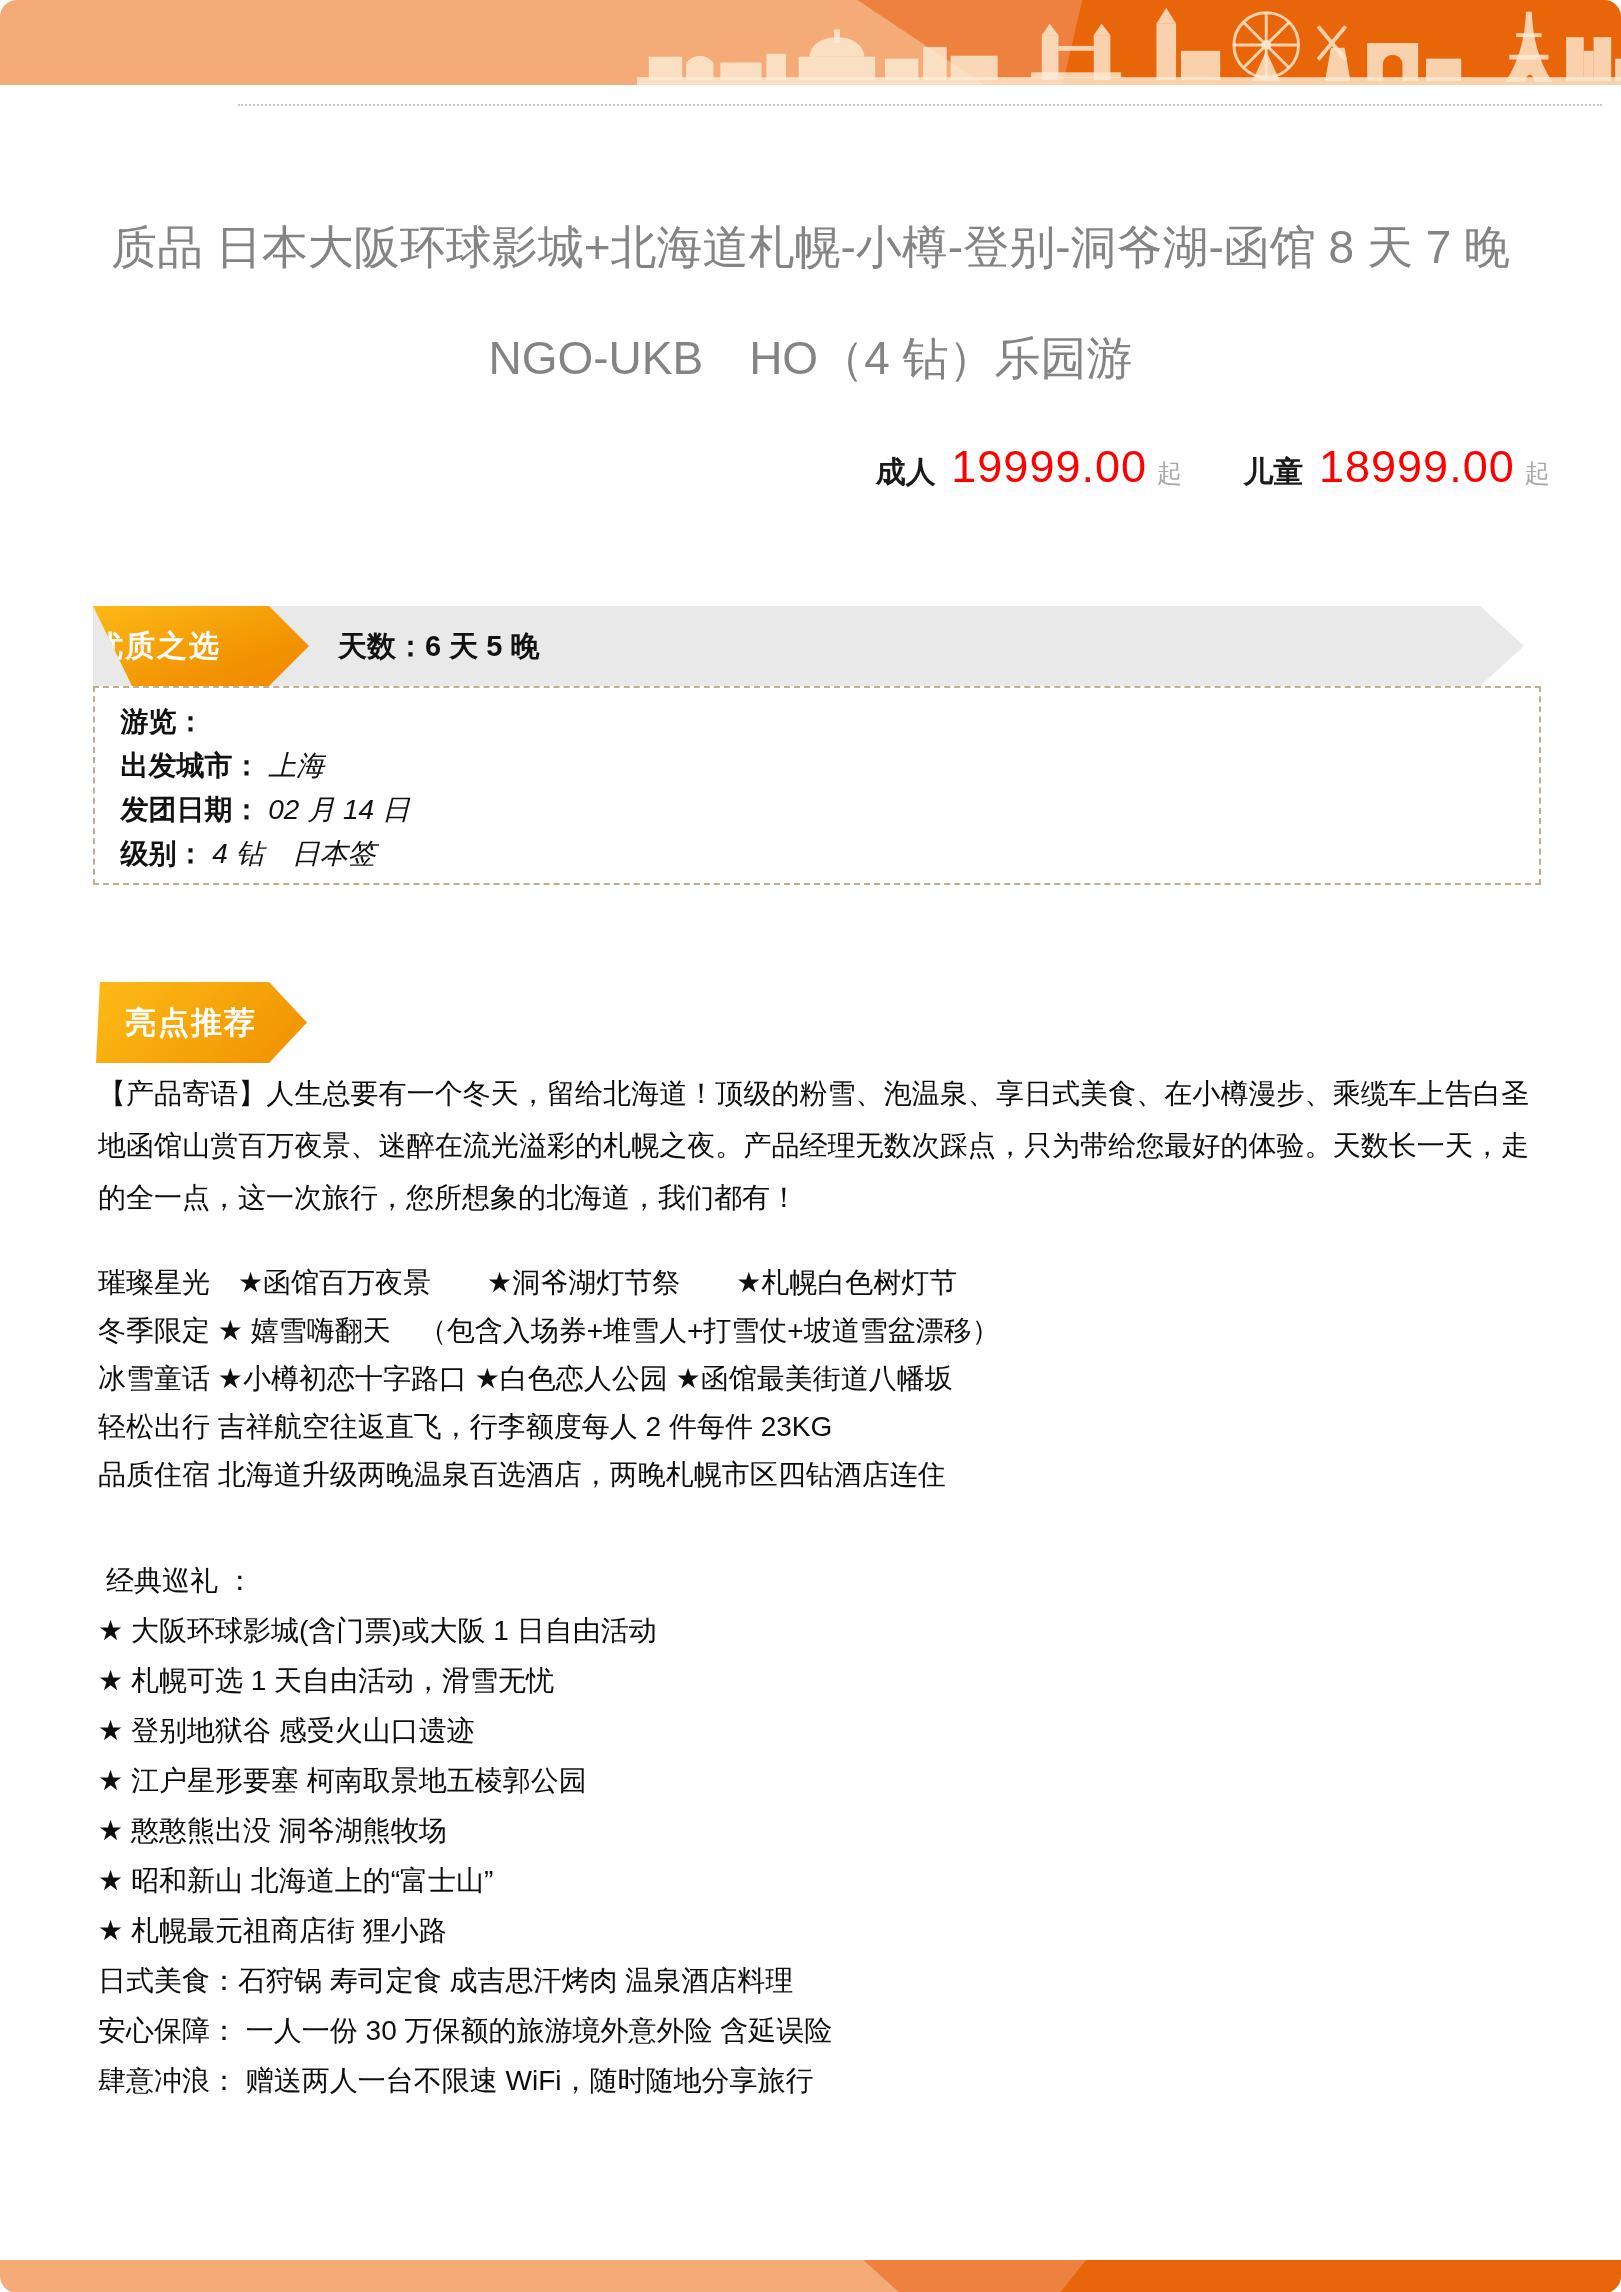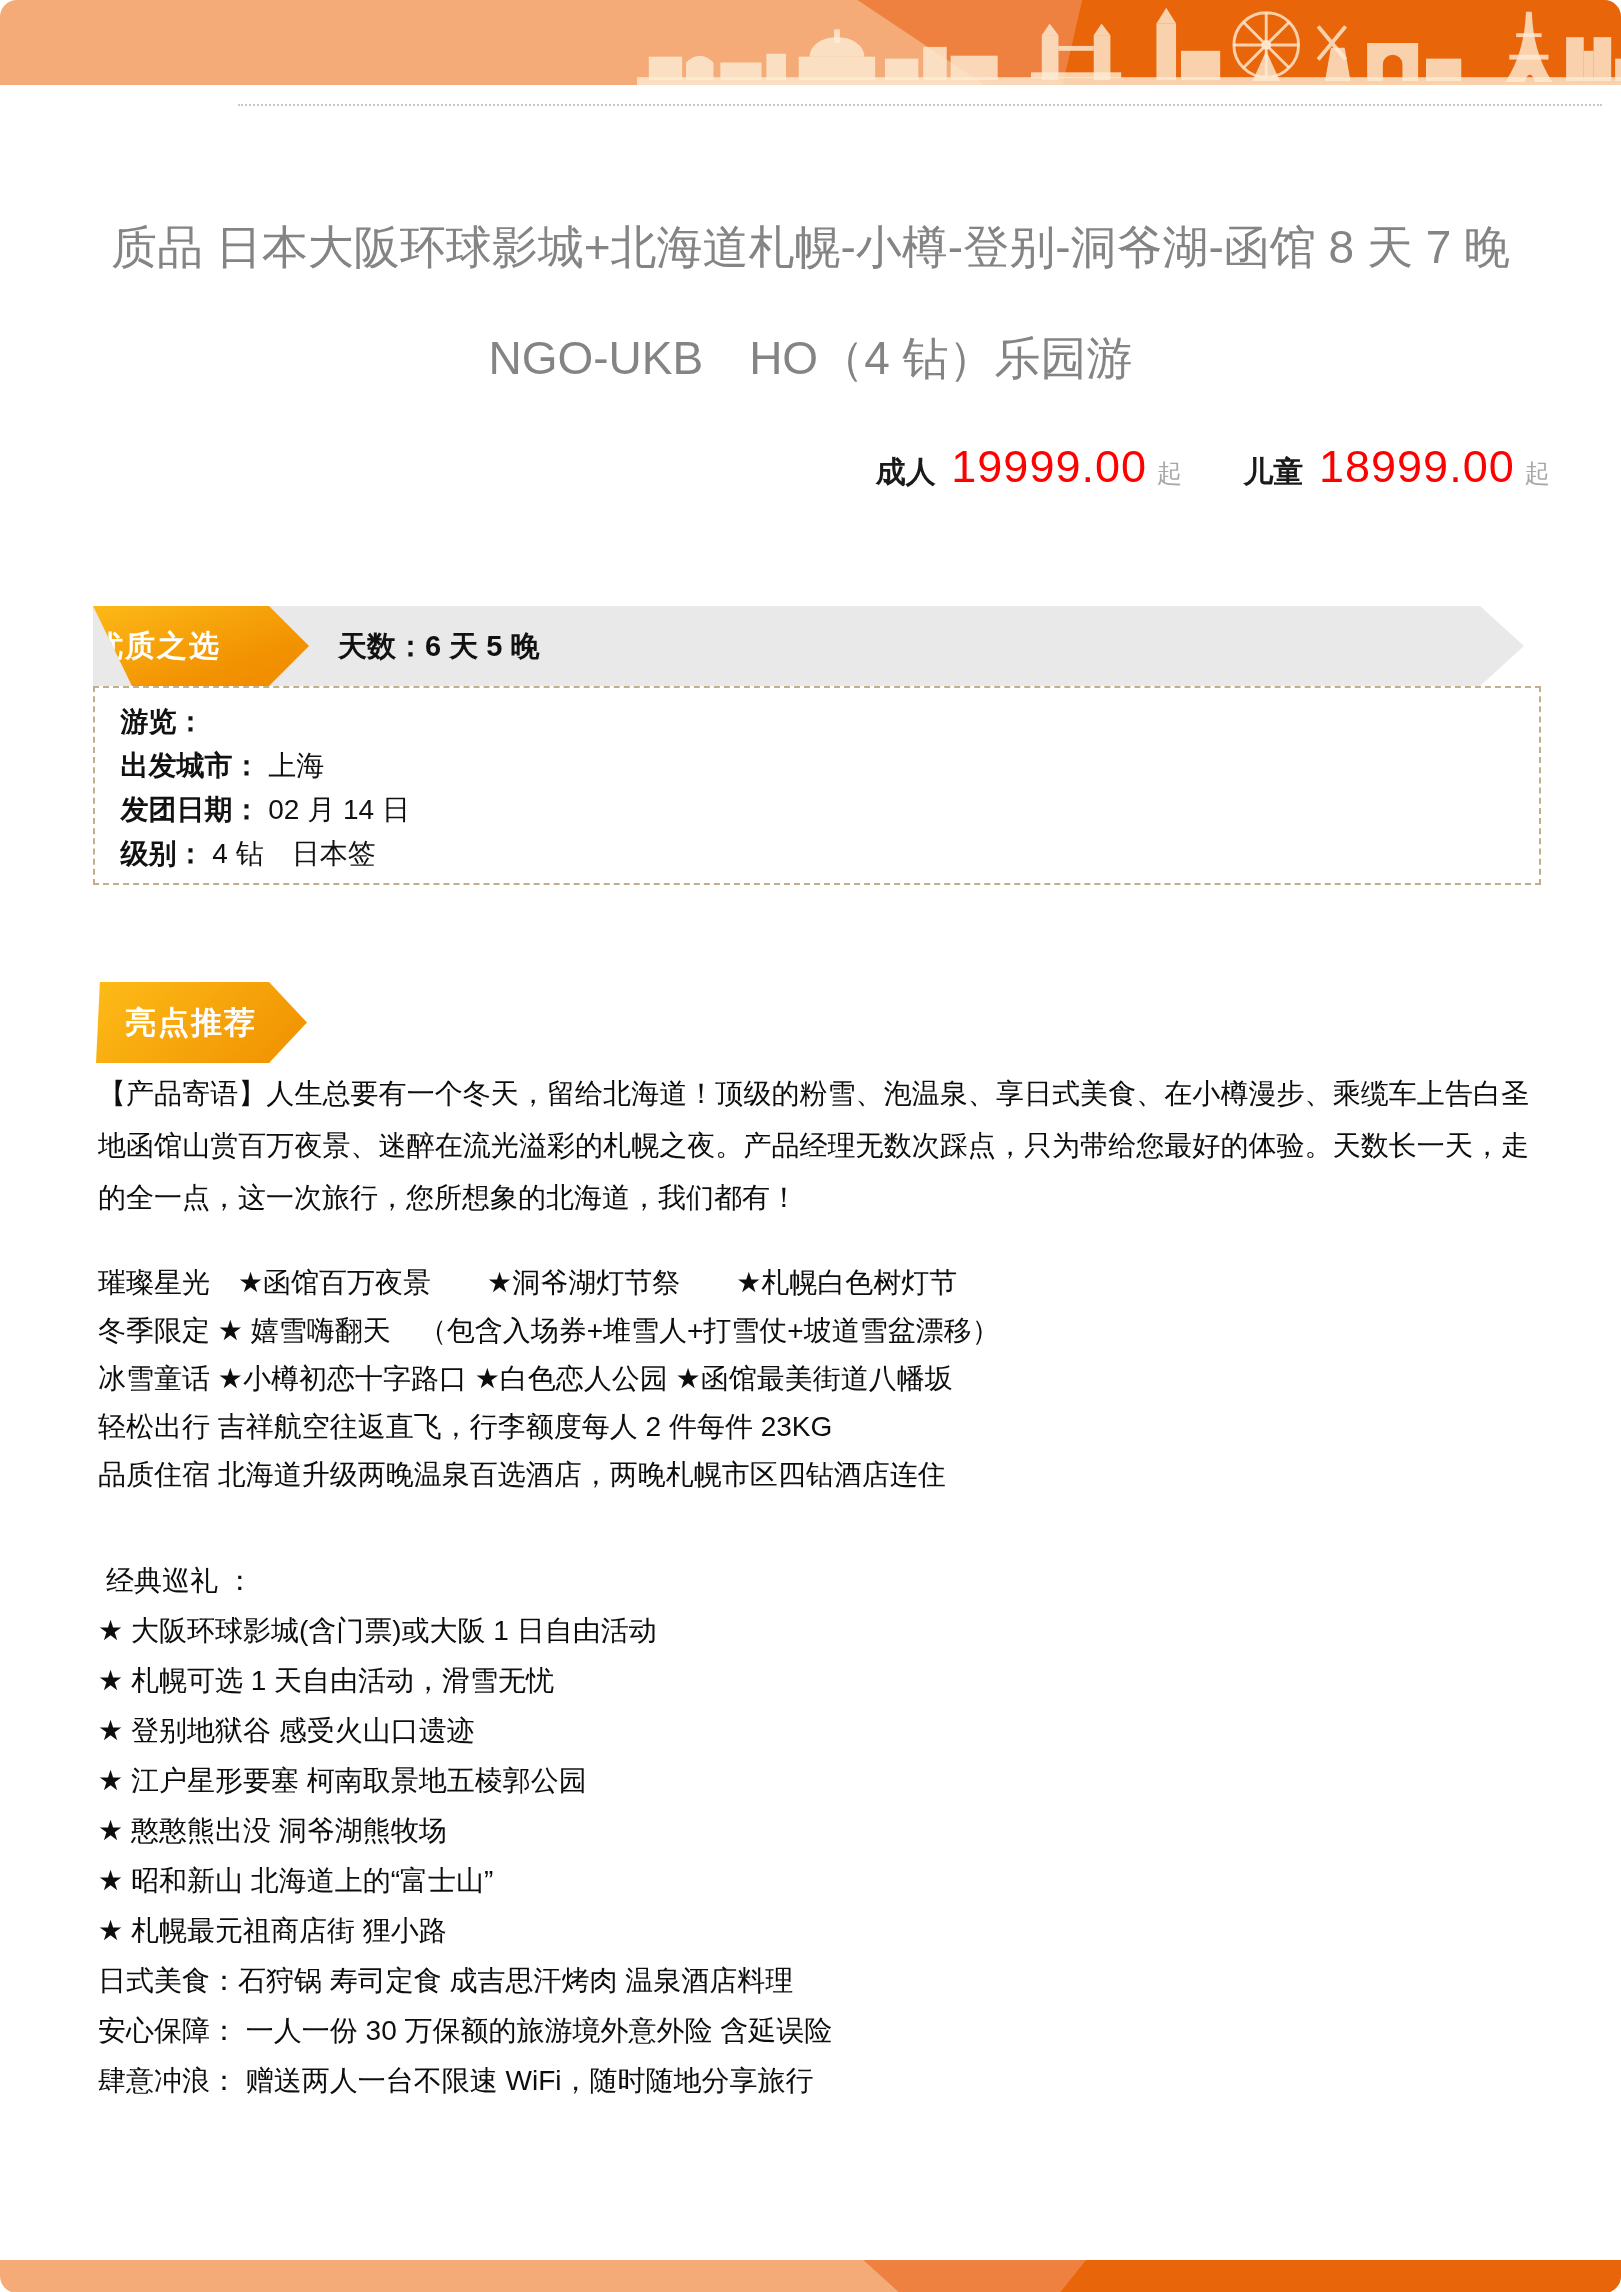--- a/index.html
+++ b/index.html
@@ -56,21 +56,21 @@
   .quality-text .lbl, .quality-text .val { font-weight:700; color:#111; }
 
   
   .trip-box {
     position:absolute; top:686px; left:93px; width:1448px; height:199px;
     box-sizing:border-box; border:2.9px dashed #bfb08b;
     padding:11.8px 19.6px 0 25.5px;
   }
   .trip-row { line-height:44px; font-size:28px; color:#111; white-space:nowrap; }
   .trip-label { font-weight:700; }
-  .trip-value { font-weight:400; margin-left:7.8px; }
+  .trip-value { font-weight:400; margin-left:7.8px;font-style:italic; }
 
   
   .hl-badge {
     position:absolute; top:982px; left:96px; width:211px; height:81px; box-sizing:border-box;
     clip-path:polygon(3.9px 0, 173px 0, 100% 50%, 173px 100%, 0 100%);
     background:linear-gradient(135deg,#fdbb17 0%,#f09000 100%);
     color:#ffffff; font-size:31px; font-weight:700; line-height:81px;
     padding-left:29px; letter-spacing:2px;
   }
 

